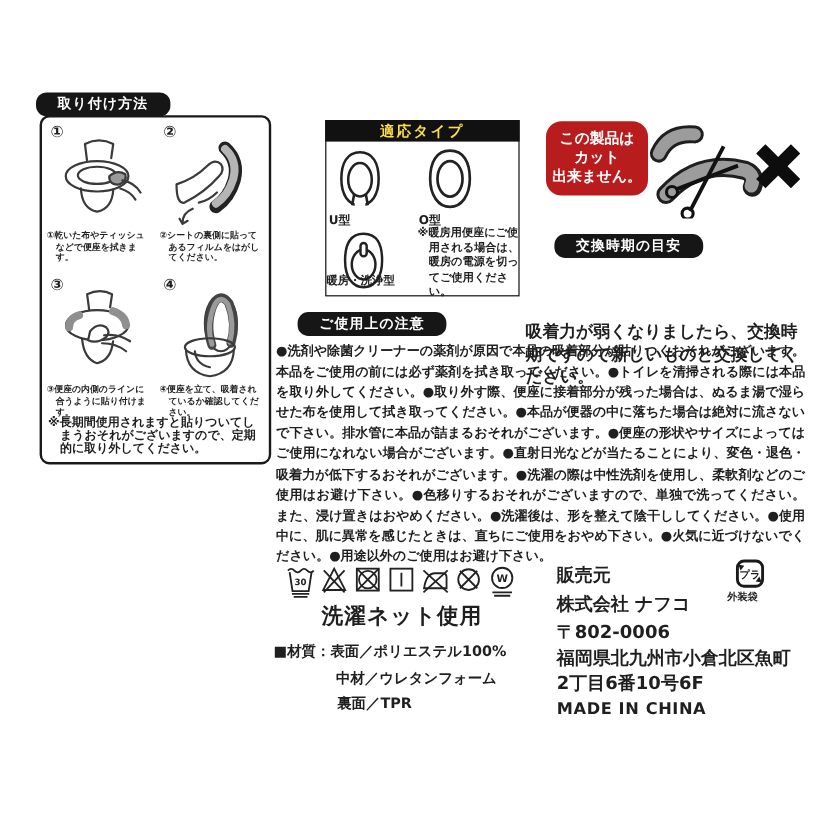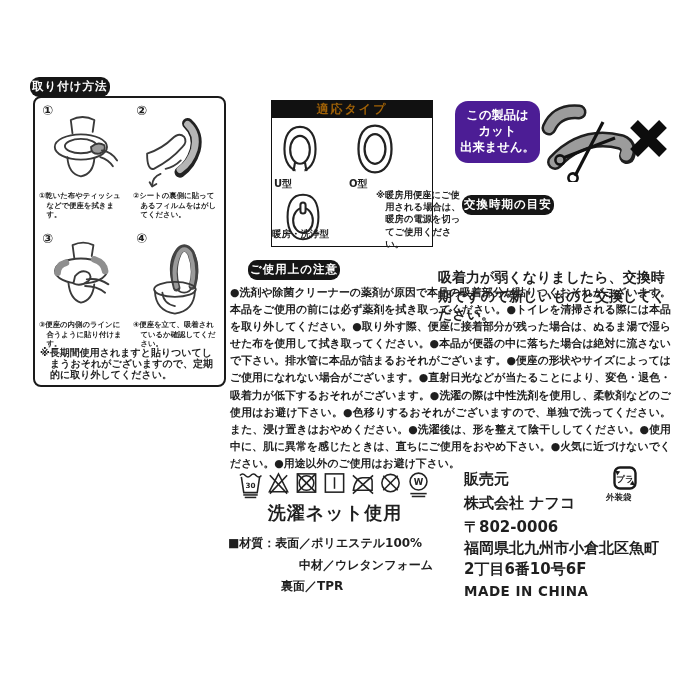--- a/index.html
+++ b/index.html
@@ -11,21 +11,21 @@
     font-family:"DejaVu Sans", sans-serif;
     font-weight:700;
     overflow:hidden;
   }
   .abs { position:absolute; }
   .badge {
     position:absolute;
     background:#161616;
     color:#ffffff;
     border-radius:9px;
-    padding:2px 2px;
+    padding:2px 18px;
     font-size:11.5px;
     letter-spacing:1px;
     line-height:1.35;
     white-space:nowrap;
     z-index:3;
   }
   
   .install-box {
     left:33px; top:96px; width:193px; height:291px;
     border:2px solid #1a1a1a; border-radius:8px;
@@ -44,33 +44,33 @@
     font-size:10px; line-height:11px;
     text-indent:-1em; padding-left:1em;
   }
   
   .compat-box {
     left:271px; top:100px; width:162px; height:147px;
     border:1.5px solid #111; background:#fff;
   }
   .compat-title {
     position:absolute; left:-1px; top:-1px; right:-1px; height:18px;
-    background:#111; color:#a16207; text-align:center;
+    background:#111; color:#fde047; text-align:center;
     font-size:12px; letter-spacing:2px; line-height:18px;
   }
   .compat-label { position:absolute; font-size:10px; }
   .compat-note {
     position:absolute; left:76px; top:88px; width:86px;
     font-size:9.3px; line-height:12.2px;
-    text-indent:-1em; padding-left:1em;margin-left:28px;
+    text-indent:-1em; padding-left:1em;
   }
   
   .nocut-box {
     left:455px; top:101px; width:85px; height:62px;
-    background:#4c1d95; color:#fff; border-radius:13px;
+    background:#b91c1c; color:#fff; border-radius:13px;
     display:flex; align-items:center; justify-content:center;
     text-align:center; font-size:12.3px; line-height:1.28;
     white-space:pre-line; z-index:2;
   }
   
   .replace-text {
     left:438px; top:220px; width:236px;
     font-size:14px; line-height:18.5px;margin-top:48px;
   }
   .caution-text {
@@ -274,21 +274,21 @@
       <circle cx="13" cy="13.5" r="8.8"></circle>
       <line x1="4.5" y1="26" x2="21.5" y2="26"></line>
       <line x1="6" y1="29" x2="20" y2="29"></line>
     </g>
     <text x="13" y="17" font-size="9" font-weight="bold" text-anchor="middle" fill="#222">W</text>
   </svg>
 </div>
 <div class="abs laundry-caption">洗濯ネット使用</div>
 
 <div class="abs material-line" style="left:228px;top:535px">■材質：表面／ポリエステル100%</div>
-<div class="abs material-line" style="left:299px;top:557px">中材／ウレタンフォーム</div>
+<div class="abs material-line" style="left:280px;top:557px">中材／ウレタンフォーム</div>
 <div class="abs material-line" style="left:281px;top:578px">裏面／TPR</div>
 
 <div class="abs seller-line" style="left:464px;top:470px">販売元</div>
 <div class="abs seller-line" style="left:464px;top:494px">株式会社 ナフコ</div>
 <div class="abs seller-line" style="left:464px;top:518px">〒802-0006</div>
 <div class="abs seller-line" style="left:464px;top:539px">福岡県北九州市小倉北区魚町</div>
 <div class="abs seller-line" style="left:464px;top:560px">2丁目6番10号6F</div>
 <div class="abs origin-line" style="left:464px;top:583px">MADE IN CHINA</div>
 
 <svg class="abs" style="left:612px;top:465px" width="26" height="26" viewBox="0 0 26 26">

